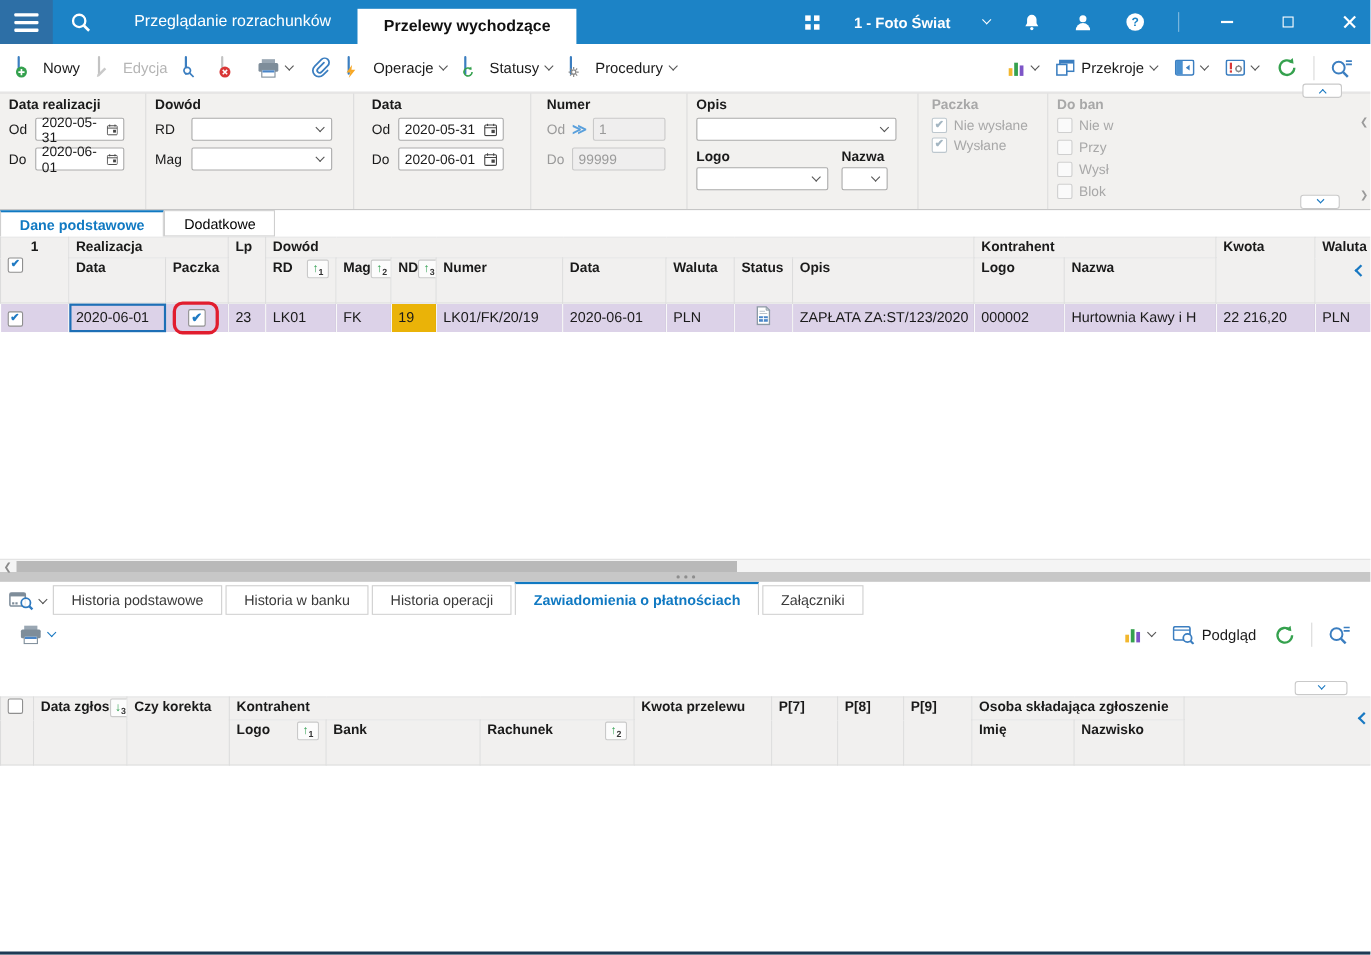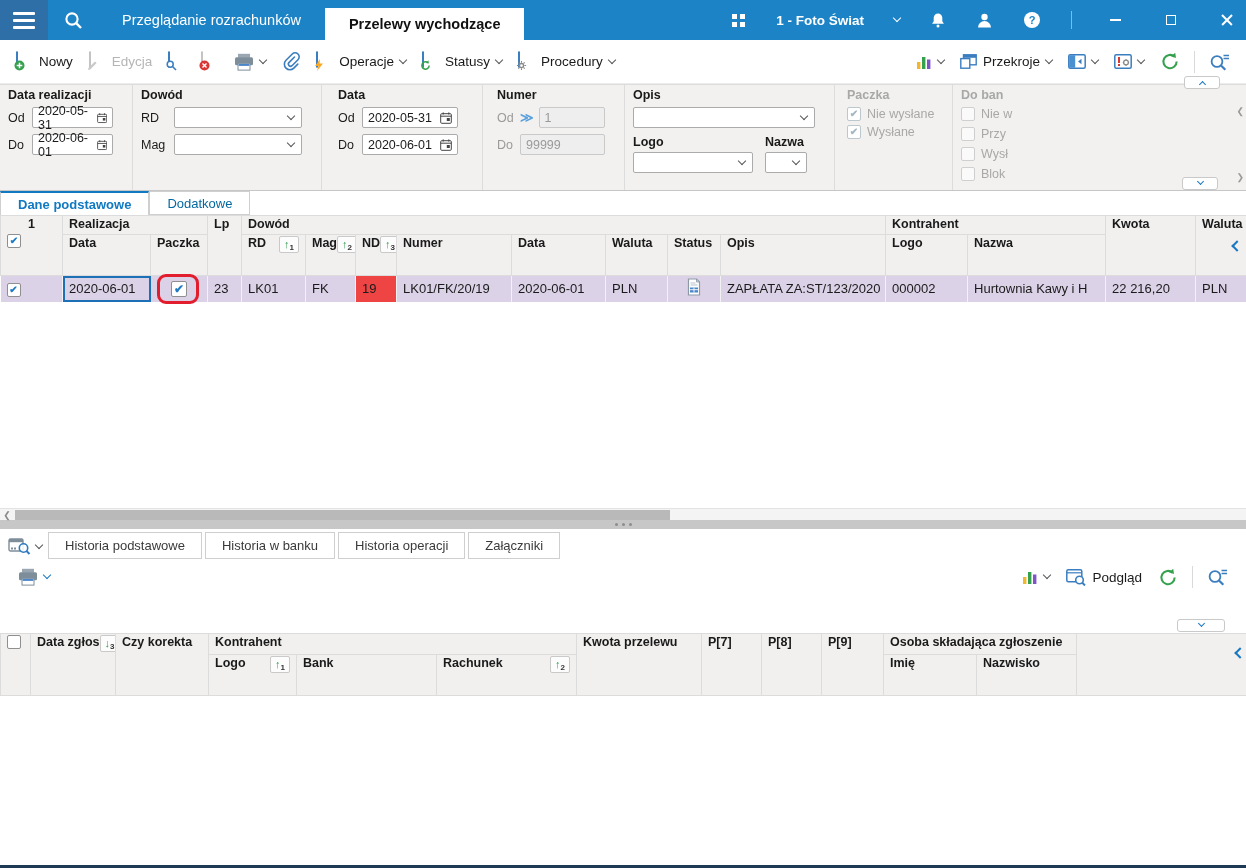--- a/index.html
+++ b/index.html
@@ -57,40 +57,40 @@
   .cb.big.checked::after{font-size:12px}
   .cb.graychk{border-color:#bdc7ce}.cb.graychk.checked::after{color:#a4b6c2}
   .cb.dis{border-color:#cfcfcf;background:#fafafa}
   .graytxt{color:#a8a8a8}
   .gg{color:#9a9a9a}
   .collapse-tab{position:absolute;background:#fff;border:1px solid #c9c9c9;border-radius:3px;width:36px;height:13px;display:flex;align-items:center;justify-content:center;z-index:5;cursor:pointer}
   .mini-nav{position:absolute;color:#9a9a9a;font-size:9px;line-height:1;cursor:pointer}
 
   
   .view-tabs{height:24px;display:flex;align-items:flex-end;background:#fff;flex:none}
-  .vtab{height:24px;display:flex;align-items:center;padding:0 17px;font-size:13px;border:1px solid #cfcfcf;background:#fff;color:#0369a1;cursor:pointer}
+  .vtab{height:24px;display:flex;align-items:center;padding:0 17px;font-size:13px;border:1px solid #cfcfcf;background:#fff;color:#000000;cursor:pointer}
   .vtab.active{border-top:2px solid #1079c2;border-bottom:none;color:#1079c2;font-weight:bold}
 
   
   table.grid{border-collapse:collapse;table-layout:fixed}
   .grid th{background:#f1f0ef;border:1px solid #dcdcdc;font-size:12.5px;font-weight:bold;text-align:left;padding:1px 6px;vertical-align:top;white-space:nowrap;overflow:hidden}
   .grid td{font-size:13px;padding:2px 6px;white-space:nowrap;overflow:hidden}
   tr.grp th{height:19px}
   tr.sub th{height:41px}
   .selth{vertical-align:bottom}
   .selwrap{display:flex;flex-direction:column;align-items:flex-start}
   .selwrap .one{align-self:center;font-weight:bold;font-size:12.5px;margin-bottom:3px}
   .thflex{display:flex;justify-content:space-between;align-items:flex-start}
   .sortbtn{width:20px;height:17px;border:1px solid #c9c9c9;background:#fcfcfc;border-radius:2px;display:inline-flex;align-items:center;justify-content:center;flex:none;cursor:pointer}
   .sortbtn .ar{color:#2e9e4f;font-weight:bold;font-size:11px;line-height:1}
   .sortbtn .num{font-size:8px;color:#333;margin-top:5px}
   tr.datarow{background:#dcd2e8;height:26px}
   tr.datarow td{border-right:1px solid rgba(0,0,0,0.05)}
   td.numc{text-align:left}
-  td.ndcell{background:#ef4444}
+  td.ndcell{background:#eab308}
   td.focuscell{outline:2px solid #1d6fb6;outline-offset:-2px}
   .scroll-left-ind{position:absolute;right:5px;display:flex;align-items:center;z-index:4}
   .bigchev{display:inline-block;width:8px;height:8px;border:solid #1878c2;border-width:0 2.6px 2.6px 0;transform:rotate(135deg)}
 
   
   .hscroll{height:12px;background:#f4f4f4;border-top:1px solid #e3e3e3;position:relative;flex:none}
   .hs-arrow{position:absolute;left:0;top:0;width:14px;height:11px;display:flex;align-items:center;justify-content:center;color:#8a8a8a;font-size:9px}
   .hs-thumb{position:absolute;left:15px;top:1px;height:10px;width:655px;background:#b9b9b9}
   .splitter{height:9px;background:#c7c7c7;display:flex;align-items:center;justify-content:center;gap:4px;flex:none;cursor:row-resize}
   .splitter i{width:3px;height:3px;background:#8d8d8d;border-radius:50%}
@@ -587,20 +587,23 @@
     </div>
     <div class="btab">
         <span>Historia podstawowe</span>
       </div>
     <div class="btab">
         <span>Historia w banku</span>
       </div>
     <div class="btab">
         <span>Historia operacji</span>
       </div>
+    <div class="btab active">
+        <span>Zawiadomienia o płatnościach</span>
+      </div>
     <div class="btab">
         <span>Załączniki</span>
       </div>
   </div>
 
   <div class="btoolbar">
     <div class="tbtn">
       <svg width="20" height="18" viewBox="0 0 20 18">
           <rect x="4" y="0.8" width="12" height="4" fill="#9aa7b3"></rect>
           <rect x="1" y="4.3" width="18" height="8" rx="1.5" fill="#7e8d9a"></rect>

